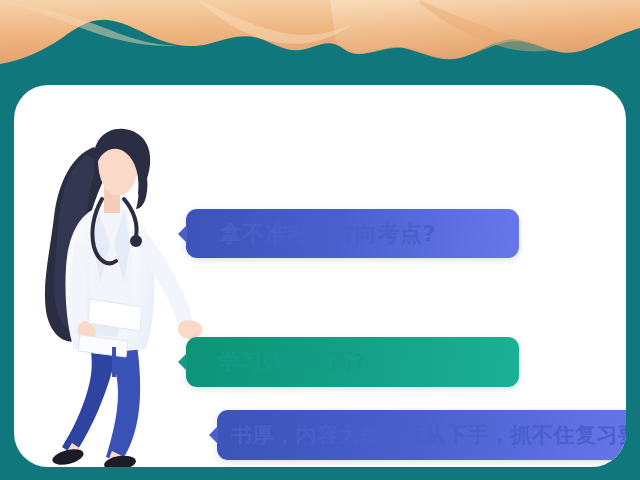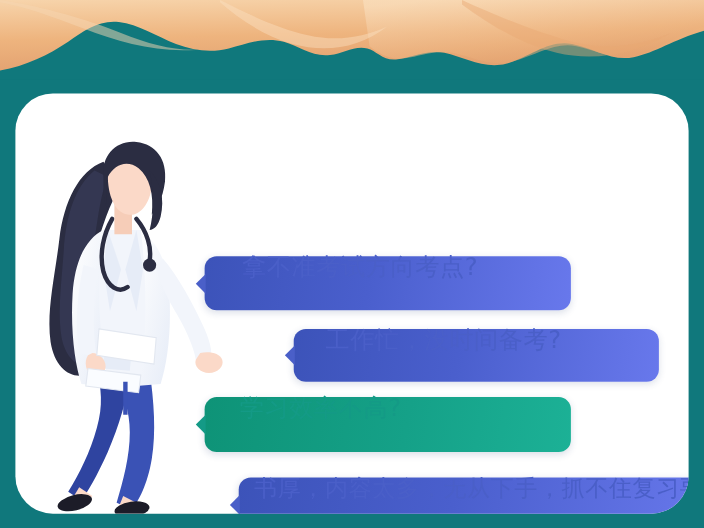--- a/index.html
+++ b/index.html
@@ -52,29 +52,28 @@
     top: 40px;
     width: 180px;
     height: 342px;
   }
   .doctor svg { display: block; }
 
   
   .bubble {
     position: absolute;
     display: flex;
-    align-items: flex-start;
+    align-items: center;
     box-sizing: border-box;
     border-radius: 11px;
     color: #ffffff;
-    font-weight: normal;
+    font-weight: bold;
     letter-spacing: 0.5px;
     white-space: nowrap;
     box-shadow: 0 2px 7px rgba(40,60,120,0.16);
-    margin-top: 24px;
   }
   .bubble .txt {
     display: block;
     line-height: 1;
   }
   
   .bubble::before {
     content: "";
     position: absolute;
     left: -8px;
@@ -213,23 +212,20 @@
           C124,56 118,66 114,70 C116,52 112,36 102,28 C92,20 80,24 74,36
           C72,44 72,56 74,66 C70,60 70,46 70,36 Z"></path>
         <path fill="#2b2d42" d="M112,30 C122,40 126,56 122,72 C120,80 116,84 112,84
           C116,70 116,48 112,30 Z"></path>
       </svg>
     </div>
 
     <div class="bubble blue" id="b1">
       <span class="txt">拿不准考试方向考点?</span>
     </div>
-    <div class="bubble blue" id="b2">
-      <span class="txt">工作忙，没时间备考?</span>
-    </div>
     <div class="bubble green" id="b3">
       <span class="txt">学习效率不高?</span>
     </div>
     <div class="bubble blue" id="b4">
       <span class="txt">书厚，内容太多，无从下手，抓不住复习要点</span>
     </div>
 
   </div>
 </div>
 

